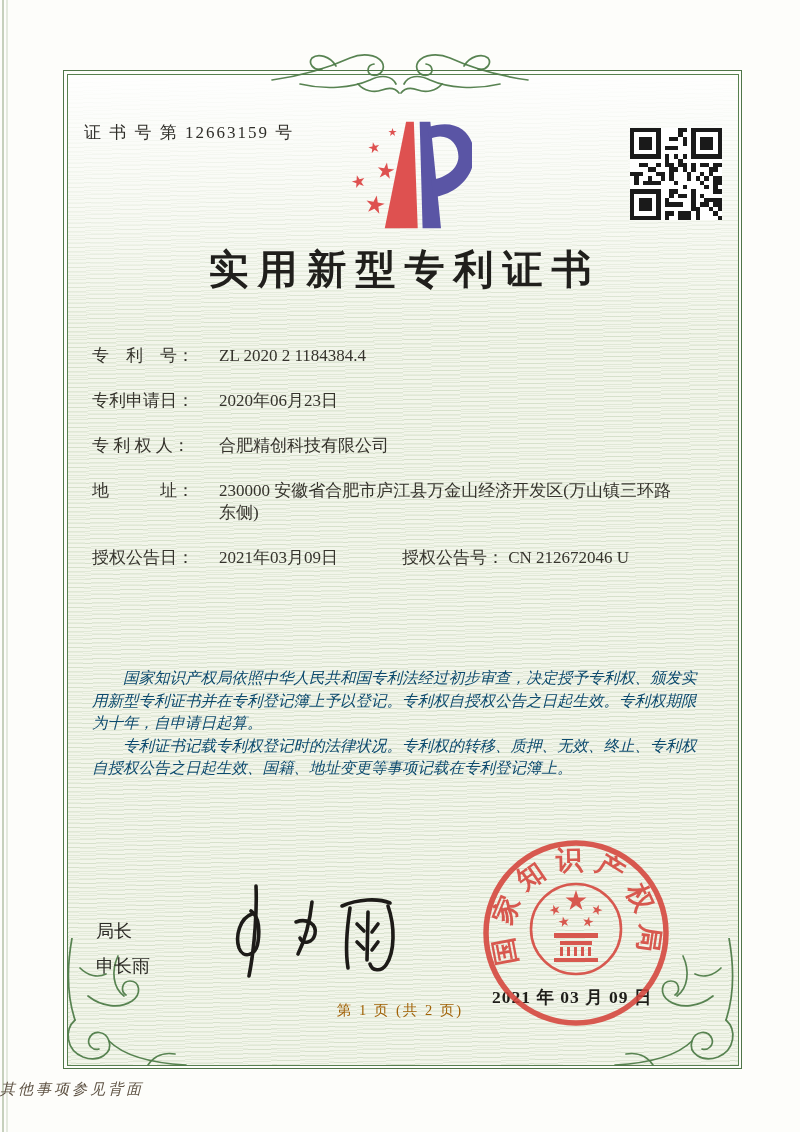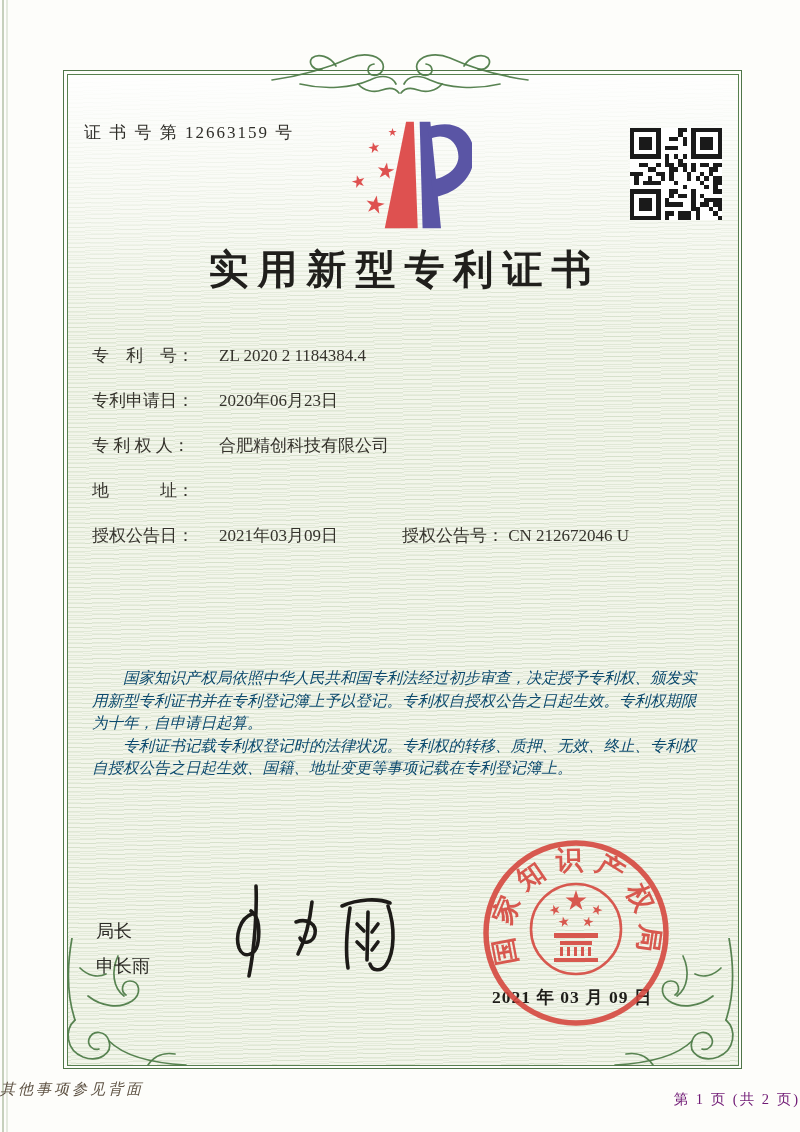--- a/index.html
+++ b/index.html
@@ -46,22 +46,22 @@
   .signature path{fill:none;stroke:#1d1b18;stroke-width:3.6;stroke-linecap:round;stroke-linejoin:round;}
   
   .seal-date{position:absolute;left:492px;top:985px;font-size:17.5px;font-weight:bold;
     color:#1f1e1a;letter-spacing:1px;}
   .seal{position:absolute;left:476px;top:833px;opacity:.88;pointer-events:none;}
   .seal .red{fill:#d5443b;}
   .seal .ring{fill:none;stroke:#d5443b;stroke-width:5.5;}
   .seal .wreath{fill:none;stroke:#d5443b;stroke-width:2.6;}
   .seal text{fill:#d5443b;font-weight:bold;}
   
-  .page-info{position:absolute;left:0;right:0;top:1090px;text-align:right;
-    font-size:14.5px;letter-spacing:2px;color:#701a75;}
+  .page-info{position:absolute;left:0;right:0;top:1001px;text-align:center;
+    font-size:14.5px;letter-spacing:2px;color:#a16207;}
   .back-note{position:absolute;left:0;right:0;top:1080px;text-align:left;
     font-size:15px;font-style:italic;letter-spacing:3px;color:#5e5243;}
 </style>
 </head>
 <body>
 
 <div>
 
   <div class="scan-edge"></div>
 
@@ -253,20 +253,21 @@
     <div class="row">
       <span class="label">专利申请日：</span>
       <span class="value">2020年06月23日</span>
     </div>
     <div class="row">
       <span class="label">专 利 权 人：</span>
       <span class="value">合肥精创科技有限公司</span>
     </div>
     <div class="row addr">
       <span class="label">地　　　址：</span>
+      <span class="value">230000 安徽省合肥市庐江县万金山经济开发区(万山镇三环路东侧)</span>
     </div>
     <div class="row grant">
       <span class="label" style="display:inline-block;width:127px">授权公告日：</span><span>2021年03月09日</span><span class="label2">授权公告号：</span> <span>CN 212672046 U</span>
     </div>
   </div>
 
   <div class="paras">
     <p>国家知识产权局依照中华人民共和国专利法经过初步审查，决定授予专利权、颁发实用新型专利证书并在专利登记簿上予以登记。专利权自授权公告之日起生效。专利权期限为十年，自申请日起算。</p>
     <p>专利证书记载专利权登记时的法律状况。专利权的转移、质押、无效、终止、专利权自授权公告之日起生效、国籍、地址变更等事项记载在专利登记簿上。</p>
   </div>

